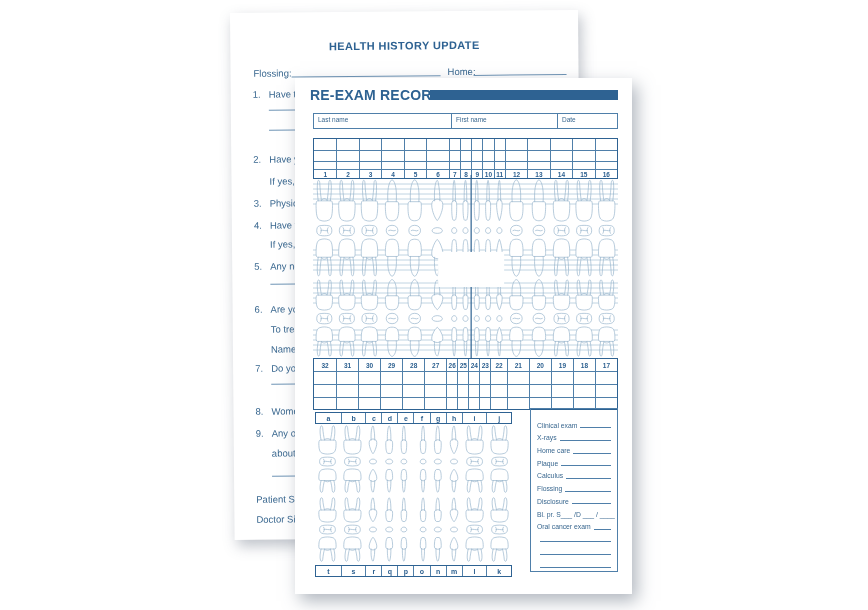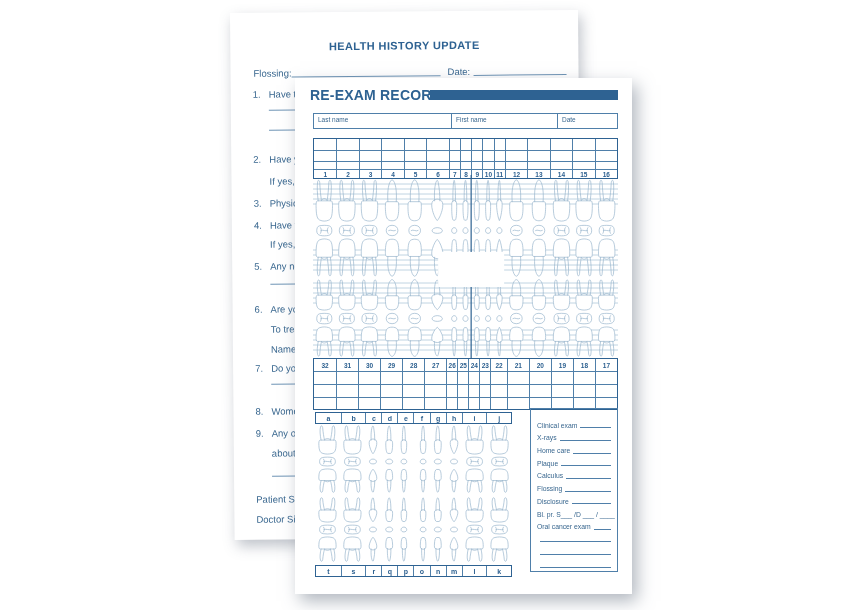--- a/index.html
+++ b/index.html
@@ -62,21 +62,21 @@
 </style>
 </head>
 <body>
 
 <div class="stage">
 
   <div class="page back-page">
     <div class="bp-title">HEALTH HISTORY UPDATE</div>
     <span class="bp-abs" style="left:23px; top:55px;">Flossing:</span>
     <div class="bp-rule" style="left:61px; top:64px; width:149px;"></div>
-    <span class="bp-abs" style="left:217px; top:55px;">Date:</span>
+    <span class="bp-abs" style="left:217px; top:55px;">Home:</span>
     <div class="bp-rule" style="left:243px; top:64px; width:93px;"></div>
     <div id="bp-questions">
         <span class="bp-abs" style="left: 22px; top: 76px;">1.</span>
         <span class="bp-abs" style="left: 38px; top: 76px;">Have th</span>
         <div class="bp-rule" style="left: 38px; top: 97px; width: 27px;"></div>
         <div class="bp-rule" style="left: 38px; top: 117px; width: 27px;"></div>
         <span class="bp-abs" style="left: 22px; top: 141px;">2.</span>
         <span class="bp-abs" style="left: 38px; top: 141px;">Have yo</span>
         <span class="bp-abs" style="left: 38px; top: 163px;">If yes, n</span>
         <span class="bp-abs" style="left: 22px; top: 185px;">3.</span>

